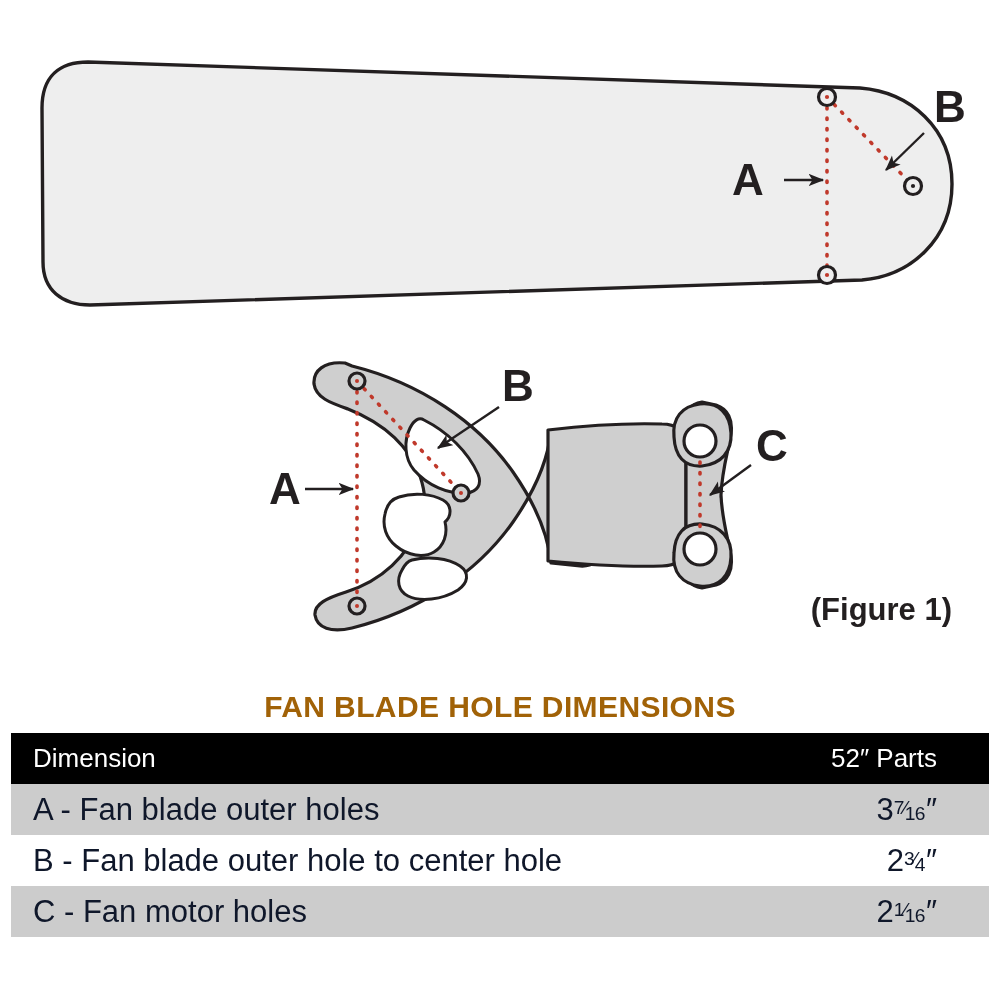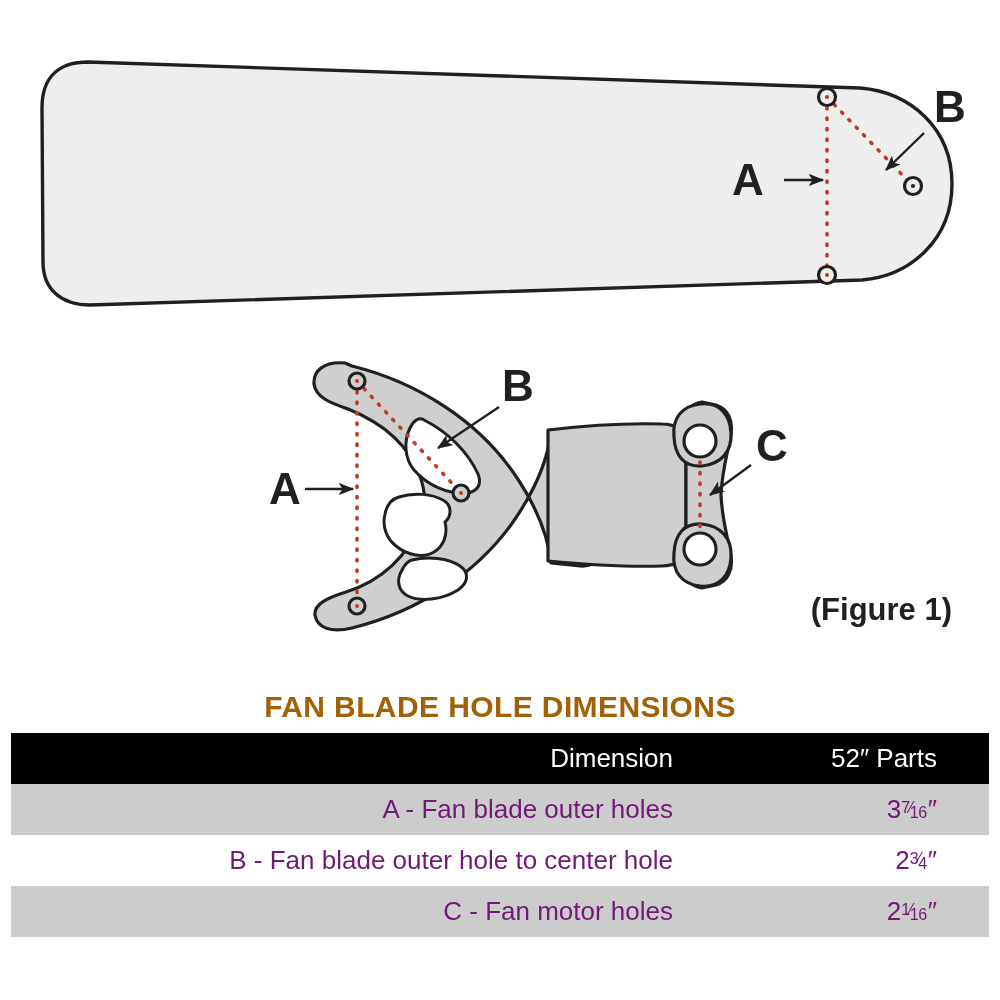--- a/index.html
+++ b/index.html
@@ -63,32 +63,32 @@
   #dimensions-table {
     width: 904px;
     margin: 0 auto;
     border-collapse: collapse;
     table-layout: fixed;
   }
   #dimensions-table th,
   #dimensions-table td {
     font-family: "Liberation Sans", sans-serif;
     font-weight: normal;
-    font-size: 26px;
-    color: #701a75;
+    font-size: 31px;
+    color: #0f172a;
     padding: 0;
     height: 51px;
     vertical-align: middle;
   }
   #dimensions-table thead th {
     background: #000000;
     color: #ffffff;
     font-size: 26px;
   }
-  .col-dim   { width: 640px; text-align: right;  padding-left: 22px !important; }
+  .col-dim   { width: 640px; text-align: left;  padding-left: 22px !important; }
   .col-parts { width: 264px; text-align: right; padding-right: 52px !important; }
   tbody tr.row-shaded td { background: #cccccc; }
   tbody tr.row-plain  td { background: #ffffff; }
   .frac {
     display: inline-block;
     vertical-align: baseline;
     font-size: 0.62em;
     position: relative;
     top: -0.30em;
     letter-spacing: -0.5px;

